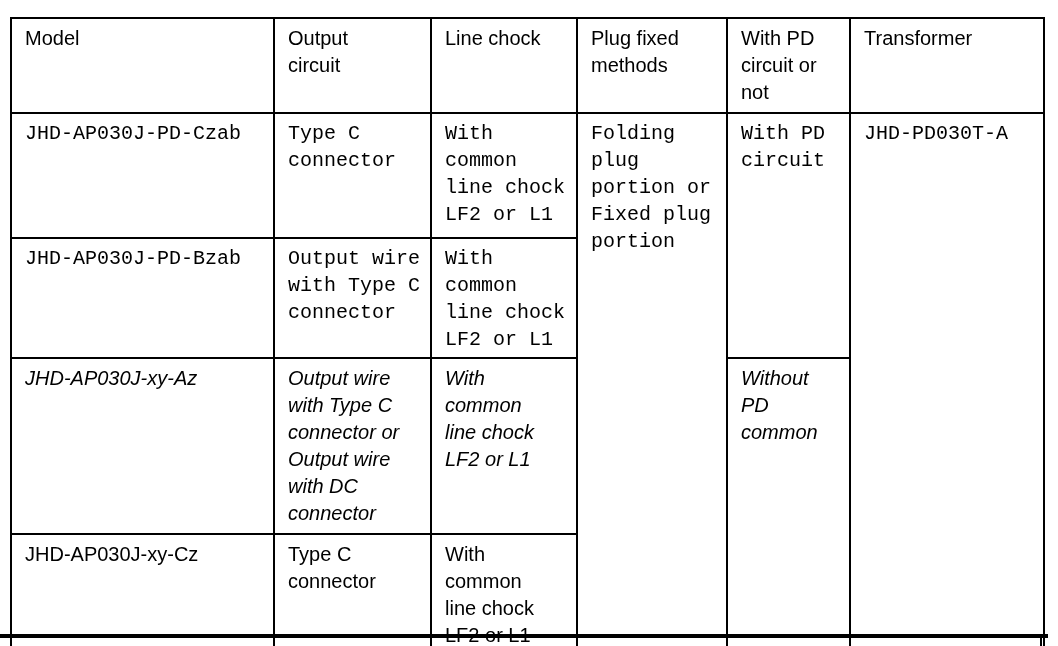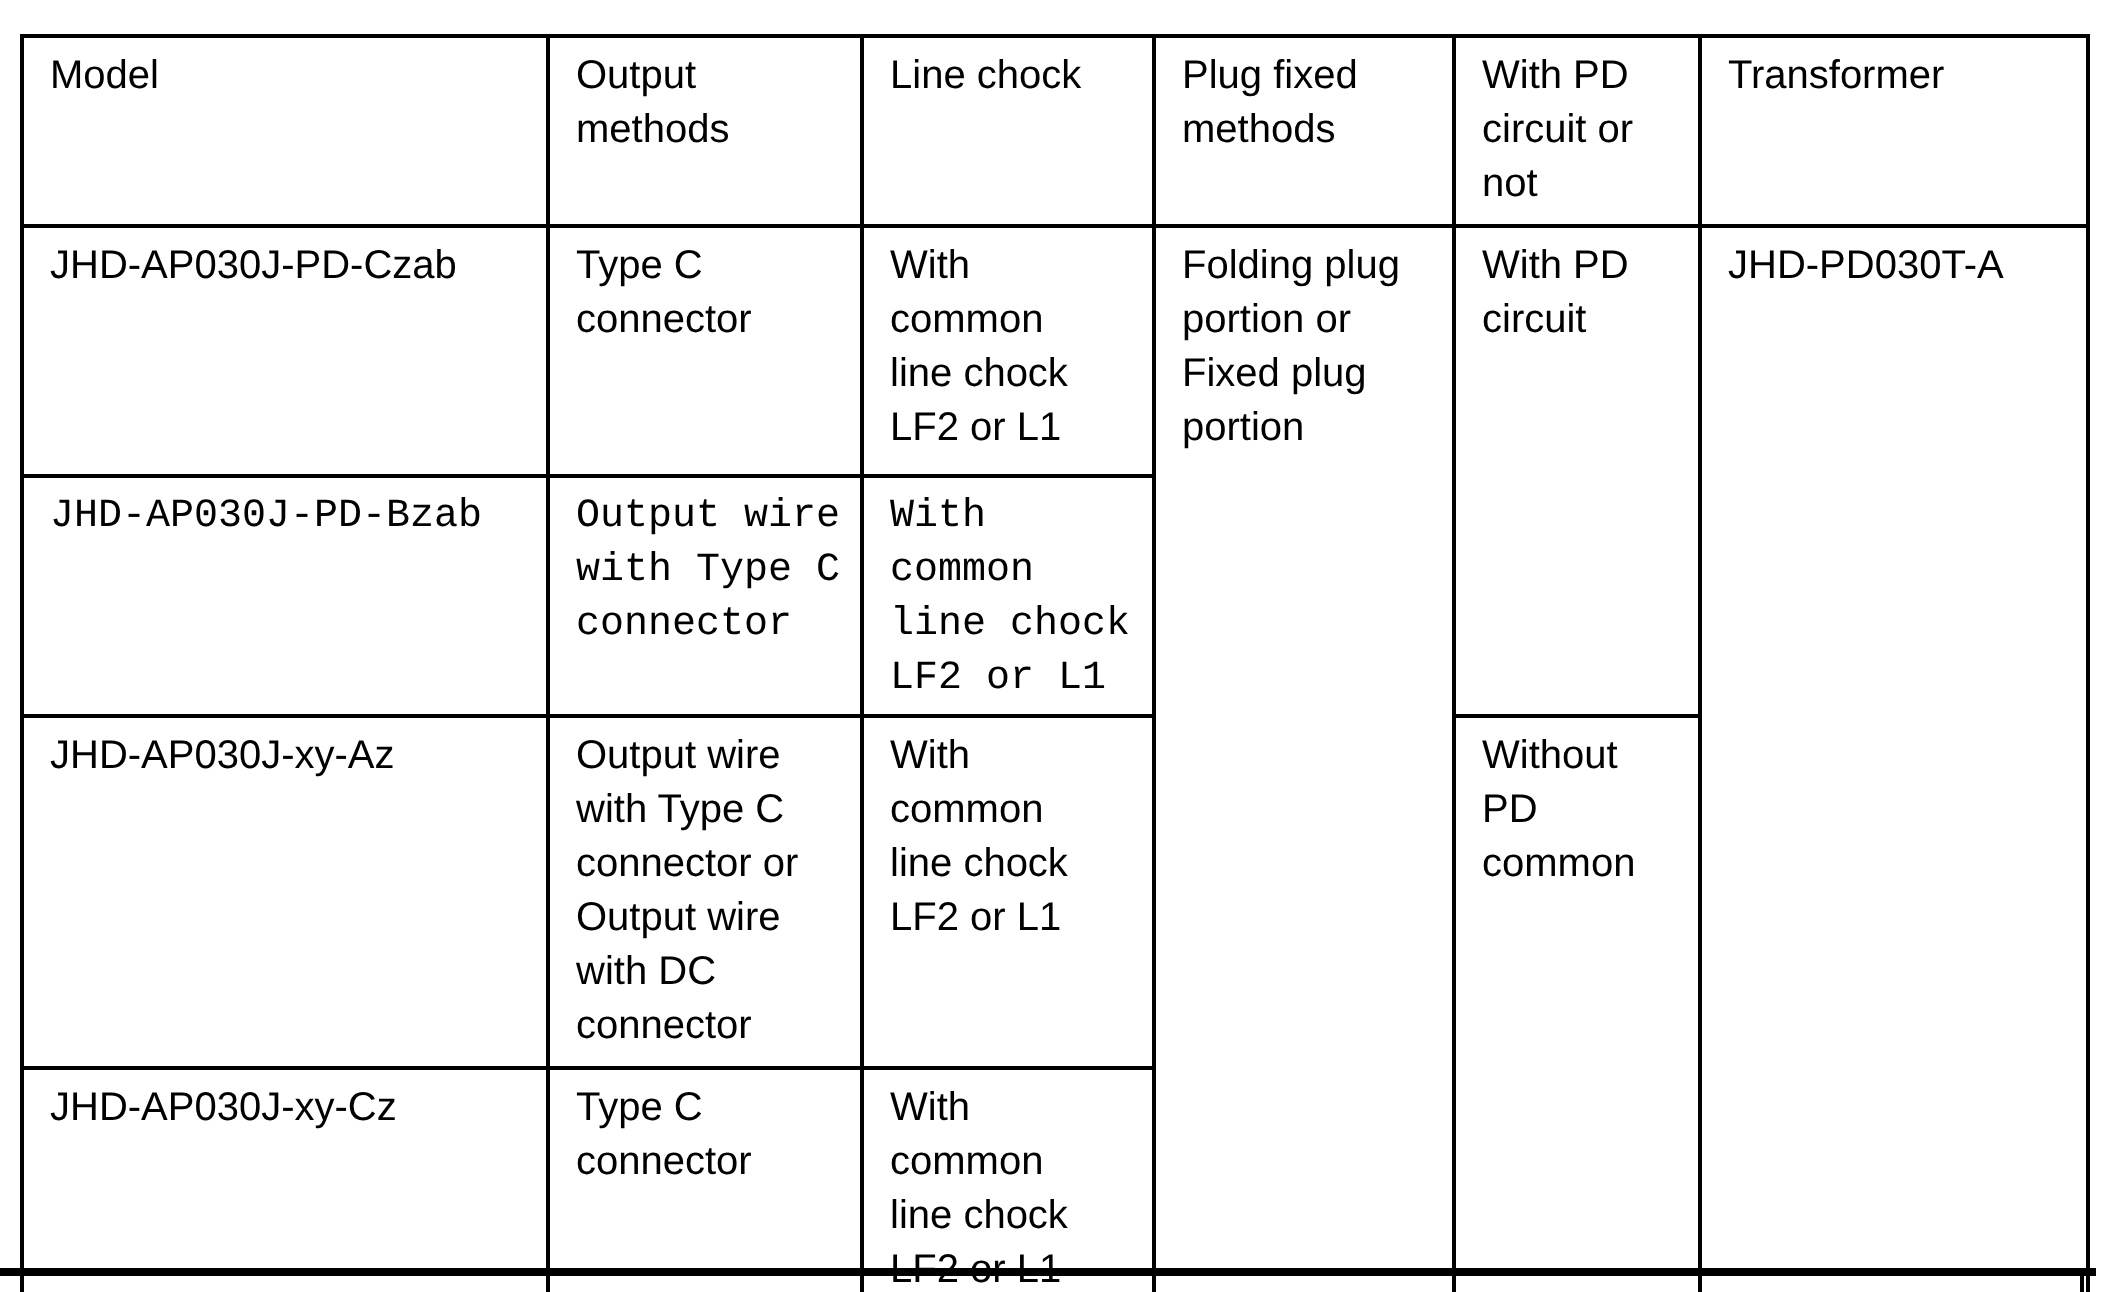--- a/index.html
+++ b/index.html
@@ -66,30 +66,30 @@
     <col style="width:157px">
     <col style="width:146px">
     <col style="width:150px">
     <col style="width:123px">
     <col style="width:194px">
   </colgroup>
   <tbody>
     <tr style="height:95px;">
       <th>Model</th>
       <th>Output
-methods</th>
+circuit</th>
       <th>Line chock</th>
       <th>Plug fixed
 methods</th>
       <th>With PD
 circuit or
 not</th>
       <th>Transformer</th>
     </tr>
-    <tr style="height:125px;">
+    <tr style="height:125px;font-family:Liberation Mono, monospace;">
       <td>JHD-AP030J-PD-Czab</td>
       <td>Type C
 connector</td>
       <td>With
 common
 line chock
 LF2 or L1</td>
       <td rowspan="4">Folding plug
 portion or
 Fixed plug
@@ -101,21 +101,21 @@
     <tr style="height:118px;font-family:Liberation Mono, monospace;">
       <td>JHD-AP030J-PD-Bzab</td>
       <td>Output wire
 with Type C
 connector</td>
       <td>With
 common
 line chock
 LF2 or L1</td>
     </tr>
-    <tr style="height:176px;">
+    <tr style="height:176px;font-style:italic;">
       <td>JHD-AP030J-xy-Az</td>
       <td>Output wire
 with Type C
 connector or
 Output wire
 with DC
 connector</td>
       <td>With
 common
 line chock

